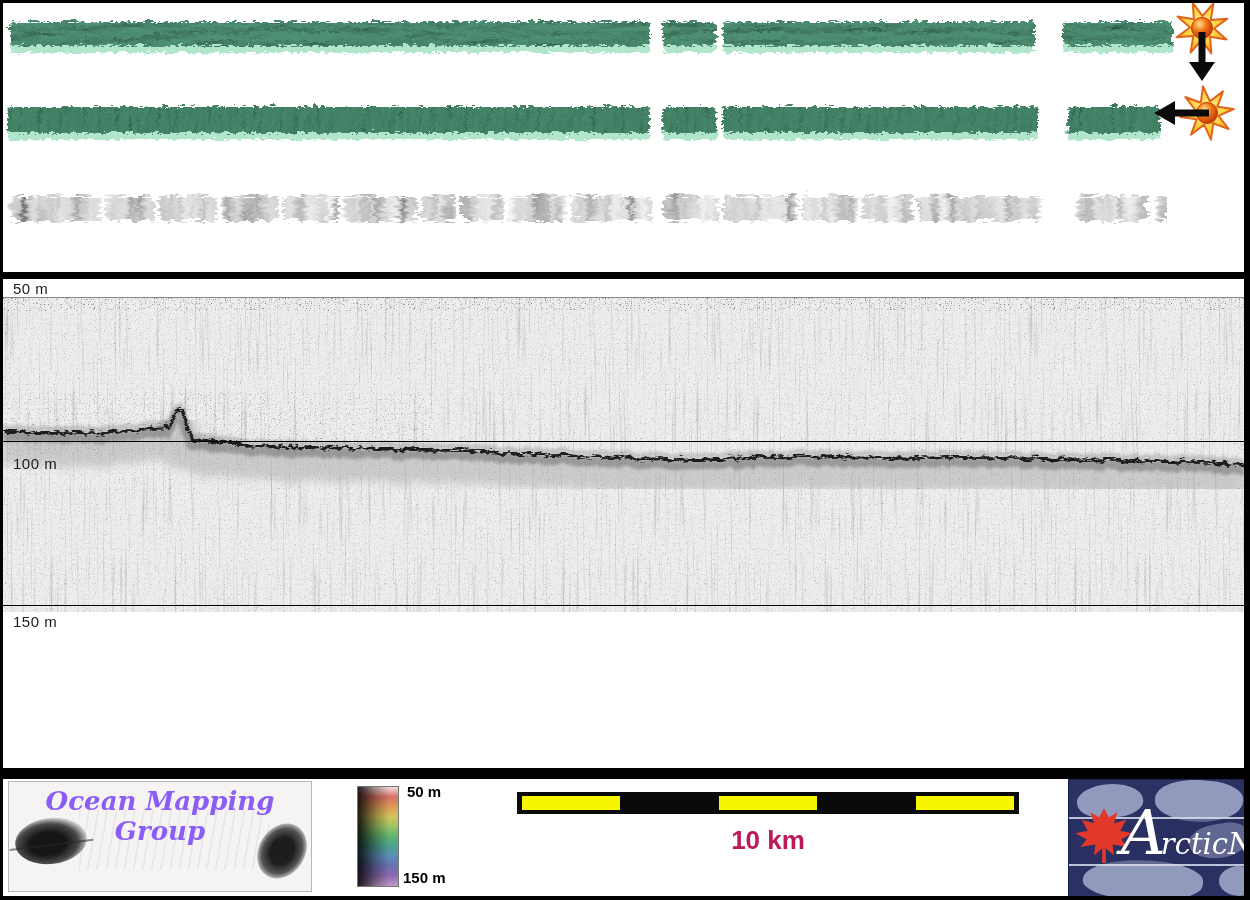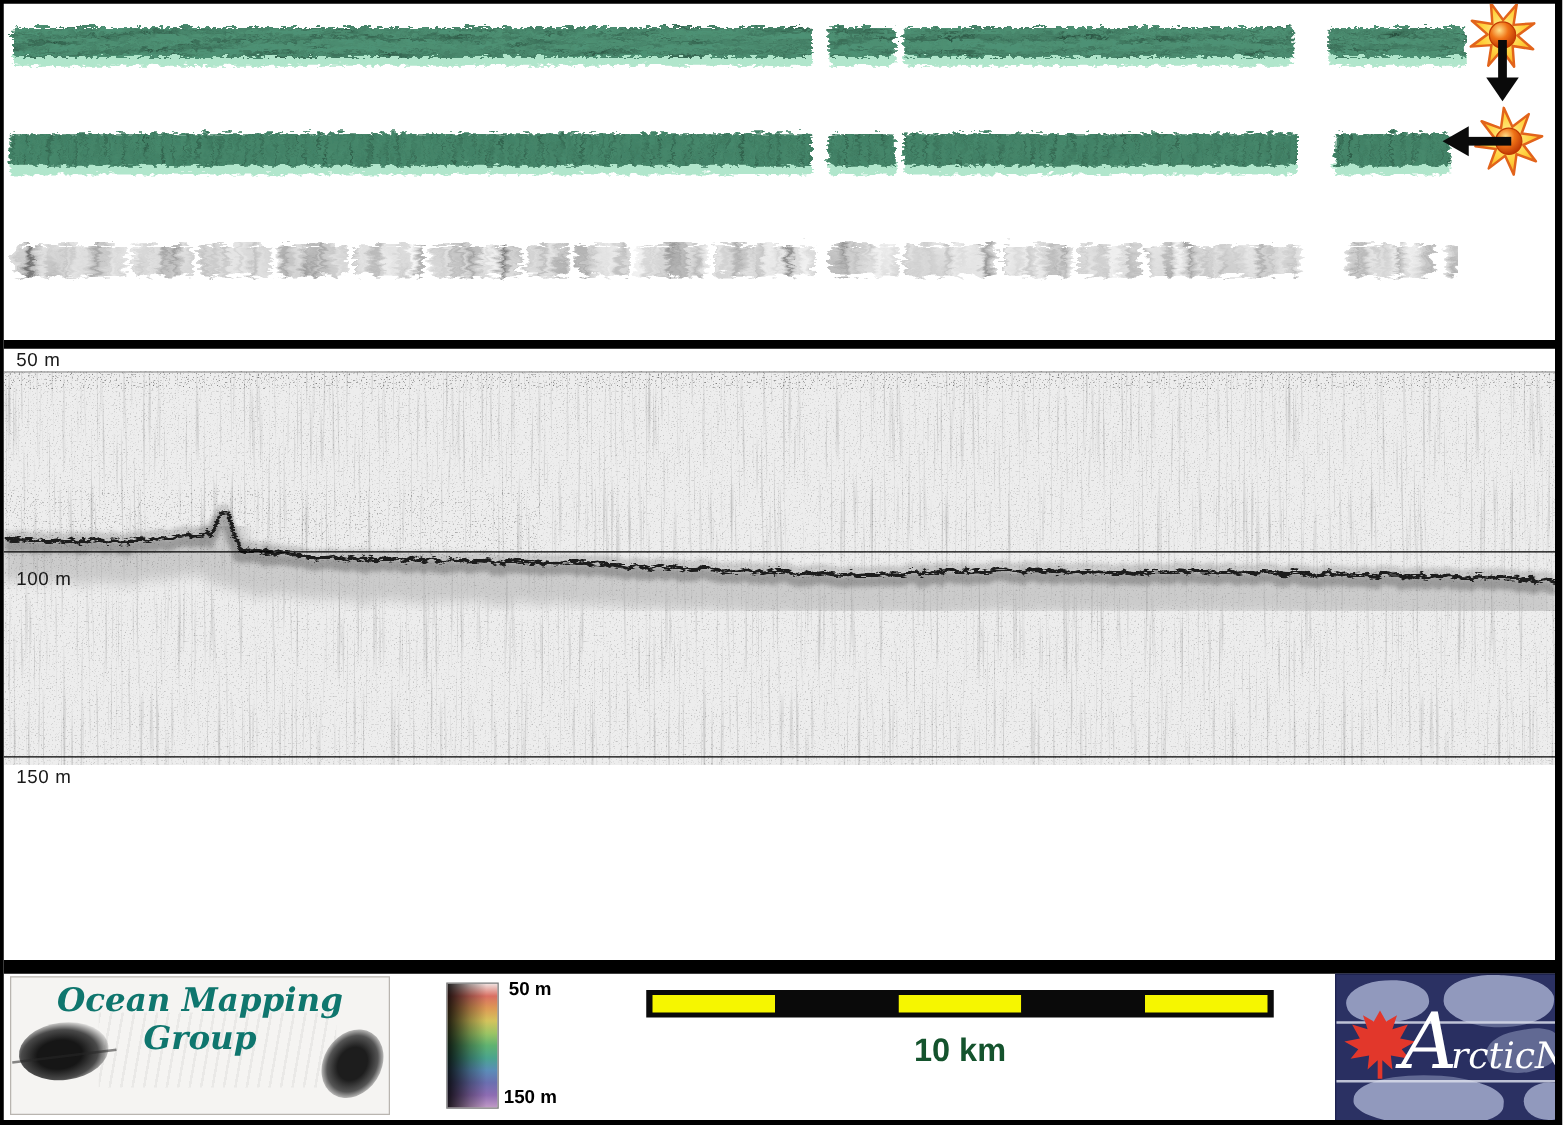--- a/index.html
+++ b/index.html
@@ -35,21 +35,21 @@
     position:relative; margin-top:4px; text-align:center;
     font-family:"DejaVu Serif", serif; font-style:italic; font-weight:bold;
     font-size:26px; color:#a31414;
   }
   #colorbar{position:absolute; left:354px; top:783px; width:42px; height:101px; border:1px solid #777; box-sizing:border-box;}
   .cb-label{position:absolute; font-size:15px; font-weight:bold; color:#000;}
   #scalebar{position:absolute; left:514px; top:789px; width:502px; height:22px; background:#0a0a0a;
     box-sizing:border-box; padding:4px 5px; display:flex;}
   .sb-seg{flex:1 1 0; height:100%;}
   #scalebar-label{position:absolute; left:514px; top:822px; width:502px; text-align:center;
-    font-size:26px; font-weight:bold; color:#14532d;}
+    font-size:26px; font-weight:bold; color:#be185d;}
   #arcticnet{position:absolute; left:1065px; top:776px; width:178px; height:117px; overflow:hidden; border:1px solid #1e2350;}
   .anet-blob{position:absolute; background:#9aa2c4; opacity:.92;}
   .anet-line{position:absolute; left:0; width:100%; height:2px; background:#d8dcea; opacity:.85;}
   #anet-band{position:absolute; left:0; top:38px; width:100%; height:46px; background:rgba(40,46,96,.45);}
   #anet-text{position:absolute; left:52px; top:18px; display:flex; align-items:baseline;
     color:#fff; font-family:"DejaVu Serif", serif; font-style:italic;}
   #anet-text .initial{font-size:62px; line-height:70px;}
   #anet-text .rest{font-size:29px; margin-left:-5px;}
 </style>
 </head>
@@ -252,21 +252,21 @@
     <line x1="0" y1="308.5" x2="1241" y2="308.5" stroke="#000" stroke-width="1"></line>
   </svg>
 
   <div class="depth-label" style="top:452px;">100 m</div>
   <div class="depth-label" style="top:610px;">150 m</div>
 
   <div id="omg-logo">
     <div id="omg-streaks"></div>
     <div id="wreck-left" class="wreck"></div>
     <div id="wreck-right" class="wreck"></div>
-    <div id="omg-title" style="color: #0f766e; text-align: center;">Ocean Mapping Group</div>
+    <div id="omg-title" style="color: #8b5cf6; text-align: center;">Ocean Mapping Group</div>
 
   </div>
 
   <div id="colorbar" style="background-image: linear-gradient(90deg, rgba(0, 0, 0, 0.85), rgba(0, 0, 0, 0.3) 45%, rgba(0, 0, 0, 0) 78%), linear-gradient(rgb(239, 224, 222) 0%, rgb(217, 111, 98) 10%, rgb(221, 154, 85) 20%, rgb(212, 195, 92) 30%, rgb(156, 196, 100) 40%, rgb(95, 178, 113) 50%, rgb(74, 164, 142) 60%, rgb(91, 141, 184) 70%, rgb(107, 111, 176) 80%, rgb(141, 108, 178) 90%, rgb(192, 154, 198) 100%);"></div>
   <div class="cb-label" style="left:404px;top:780px;">50 m</div>
   <div class="cb-label" style="left:400px;top:866px;">150 m</div>
 
   <div id="scalebar">
       <div class="sb-seg" style="background: rgb(246, 246, 0);"></div>
       <div class="sb-seg" style="background: rgb(10, 10, 10);"></div>

